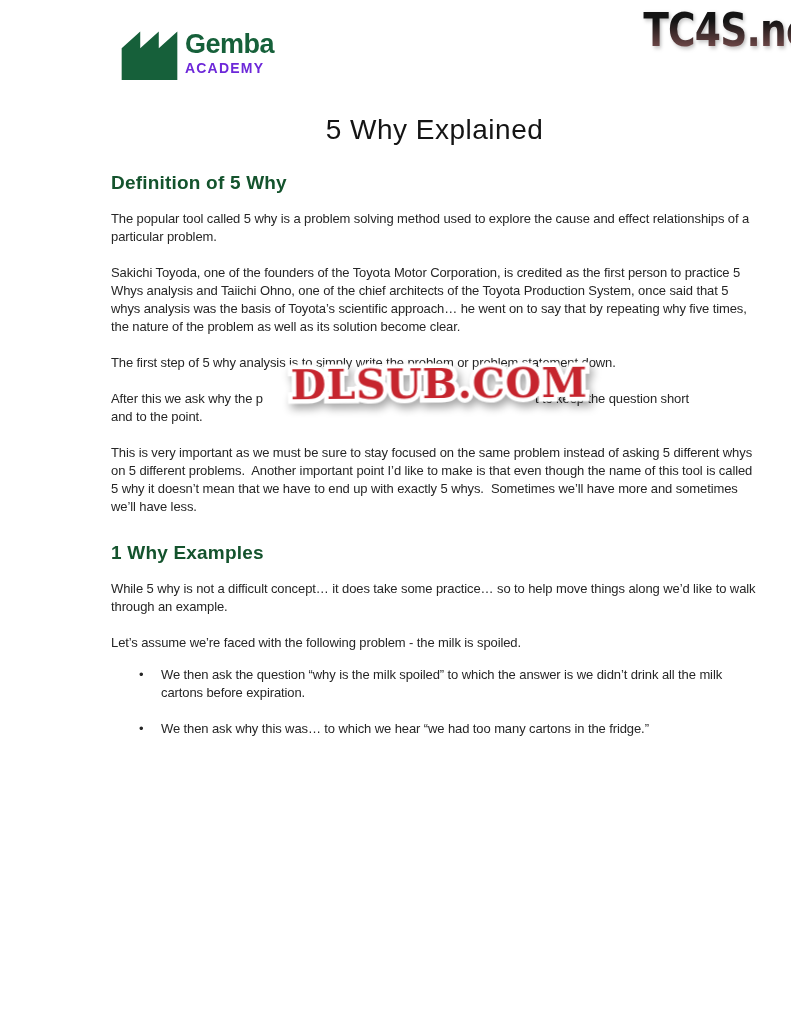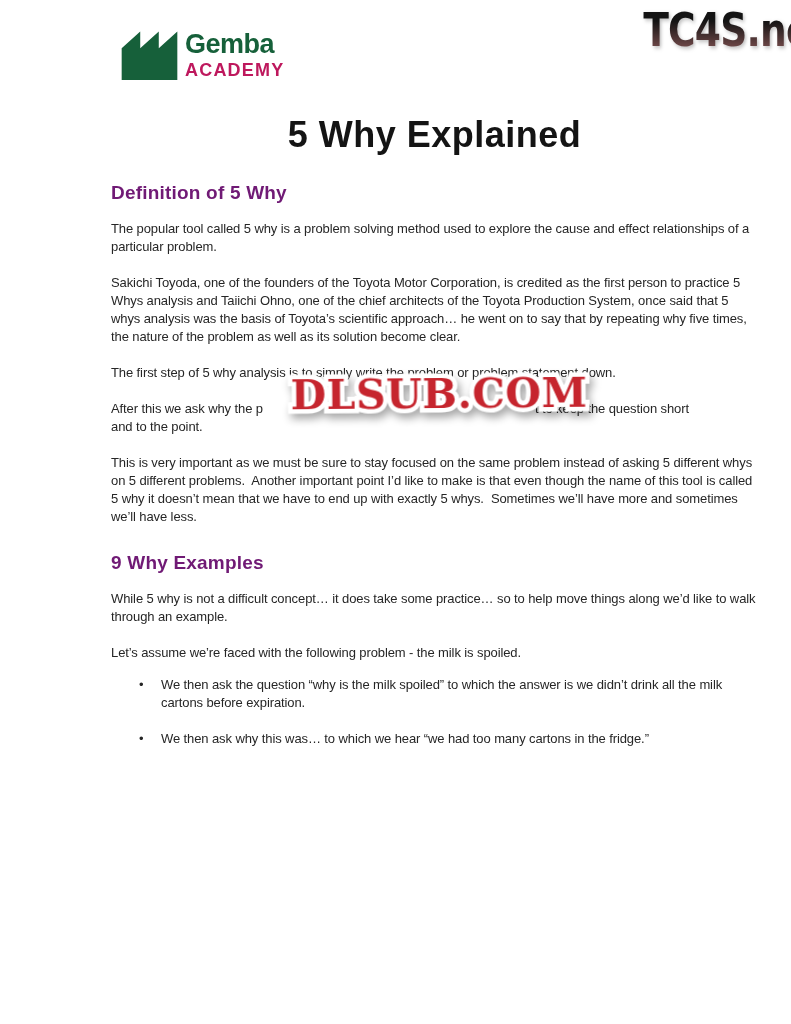--- a/index.html
+++ b/index.html
@@ -7,21 +7,21 @@
     width:791px;height:776px;position:relative;background:#fff;overflow:hidden;
     font-family:"Liberation Sans",sans-serif;color:#262626;margin-left:39px;
   }
   .content{padding:0 72px;}
   
   .header{position:relative;height:86px;}
   .logo{position:absolute;left:82px;top:27px;display:flex;align-items:flex-start;}
   .logo svg{display:block;}
   .logo-text{margin-left:7px;line-height:1;}
   .logo-name{font-size:27px;font-weight:bold;color:#16603a;letter-spacing:-0.5px;display:block;margin-top:4px;}
-  .logo-sub{font-size:18px;font-weight:bold;color:#be185d;letter-spacing:1.2px;display:block;margin-top:3px;}
+  .logo-sub{font-size:14px;font-weight:bold;color:#6d28d9;letter-spacing:1.2px;display:block;margin-top:3px;}
   
   .wm-tc4s{
     position:absolute;top:2px;right:2px;font-size:47px;font-weight:bold;letter-spacing:-1px;
     font-family:"DejaVu Sans",sans-serif;
     background:linear-gradient(#141414 35%,#7d5050 90%);
     -webkit-background-clip:text;background-clip:text;color:transparent;
     transform:scaleX(0.80);transform-origin:top right;
     filter:drop-shadow(2px 2px 2px rgba(0,0,0,0.25));
     z-index:5;
   }
@@ -40,24 +40,24 @@
     font-family:"DejaVu Sans",sans-serif;font-weight:bold;font-size:28px;letter-spacing:0.5px;
     color:#cf6161;white-space:nowrap;z-index:5;transform:scaleX(0.97);transform-origin:right;
     filter:drop-shadow(0 0 2px rgba(200,200,200,0.9)) drop-shadow(2px 2px 2px rgba(0,0,0,0.25));
   }
   .wm-traders::before{
     content:attr(data-text);position:absolute;left:0;top:0;z-index:-1;
     -webkit-text-stroke:6px #4f1d1d;color:#4f1d1d;
   }
   
   h1.doc-title{
-    font-size:36px;font-weight:700;text-align:center;margin:28px 0 0;color:#141414;
+    font-size:28px;font-weight:400;text-align:center;margin:28px 0 0;color:#141414;
     letter-spacing:0.5px;
   }
-  h2.sec-heading{font-size:19px;font-weight:bold;color:#701a75;margin:26px 0 0;letter-spacing:0.2px;}
+  h2.sec-heading{font-size:19px;font-weight:bold;color:#14532d;margin:26px 0 0;letter-spacing:0.2px;}
   p.body-text{font-size:13px;line-height:18px;margin:16px 0 0;position:relative;letter-spacing:-0.1px;}
   p.body-text + p.body-text{margin-top:18px;}
   .b{font-weight:normal;}
   
   ul.bullet-list{list-style:none;margin:14px 0 0;padding:0;}
   ul.bullet-list li{display:flex;font-size:13px;line-height:18px;letter-spacing:-0.1px;}
   ul.bullet-list li + li{margin-top:18px;}
   .bullet-dot{width:22px;padding-left:28px;flex:none;}
   
   .footer{
@@ -92,21 +92,21 @@
     <h2 class="sec-heading">Definition of 5 Why</h2>
     <p class="body-text"><span>The popular tool called 5 why is a problem solving method used to explore the cause and effect relationships of a particular problem.</span></p>
     <p class="body-text"><span>Sakichi Toyoda, one of the founders of the Toyota Motor Corporation, is credited as the first person to practice 5 Whys analysis and Taiichi Ohno, one of the chief architects of the Toyota Production System, once said that 5 whys analysis was the basis of Toyota’s scientific approach… he went on to say that by repeating why five times, the nature of the problem as well as its solution become clear.</span></p>
 
     <p class="body-text"><span>The first step of 5 why analysis is to simply </span><span class="b">write the problem or problem statement down</span><span>.</span></p>
     <p class="body-text">
       <span class="wm-dlsub" data-text="DLSUB.COM">DLSUB.COM</span>
     <span>After this </span><span class="b">we ask why the p</span><span style="display: inline-block; width: 272px;"></span><span>t to keep the question short</span><br><span>and to the point.</span></p>
     <p class="body-text"><span>This is very important as we must be sure to stay focused on the same problem instead of asking 5 different whys on 5 different problems.&nbsp; Another important point I’d like to make is that even though the name of this tool is called 5 why it doesn’t mean that we have to end up with exactly 5 whys.&nbsp; Sometimes we’ll have more and sometimes we’ll have less.</span></p>
 
-    <h2 class="sec-heading">9 Why Examples</h2>
+    <h2 class="sec-heading">1 Why Examples</h2>
     <p class="body-text"><span>While 5 why is not a difficult concept… it does take some practice… so to help move things along we’d like to walk through an example.</span></p>
     <p class="body-text"><span>Let’s assume we’re faced with the following problem - the milk is spoiled.</span></p>
 
     <ul class="bullet-list">
       <li>
         <span class="bullet-dot">•</span>
         <span class="bullet-text">We then ask the question “why is the milk spoiled” to which the answer is we didn’t drink all the milk cartons before expiration.</span>
       </li>
       <li>
         <span class="bullet-dot">•</span>

